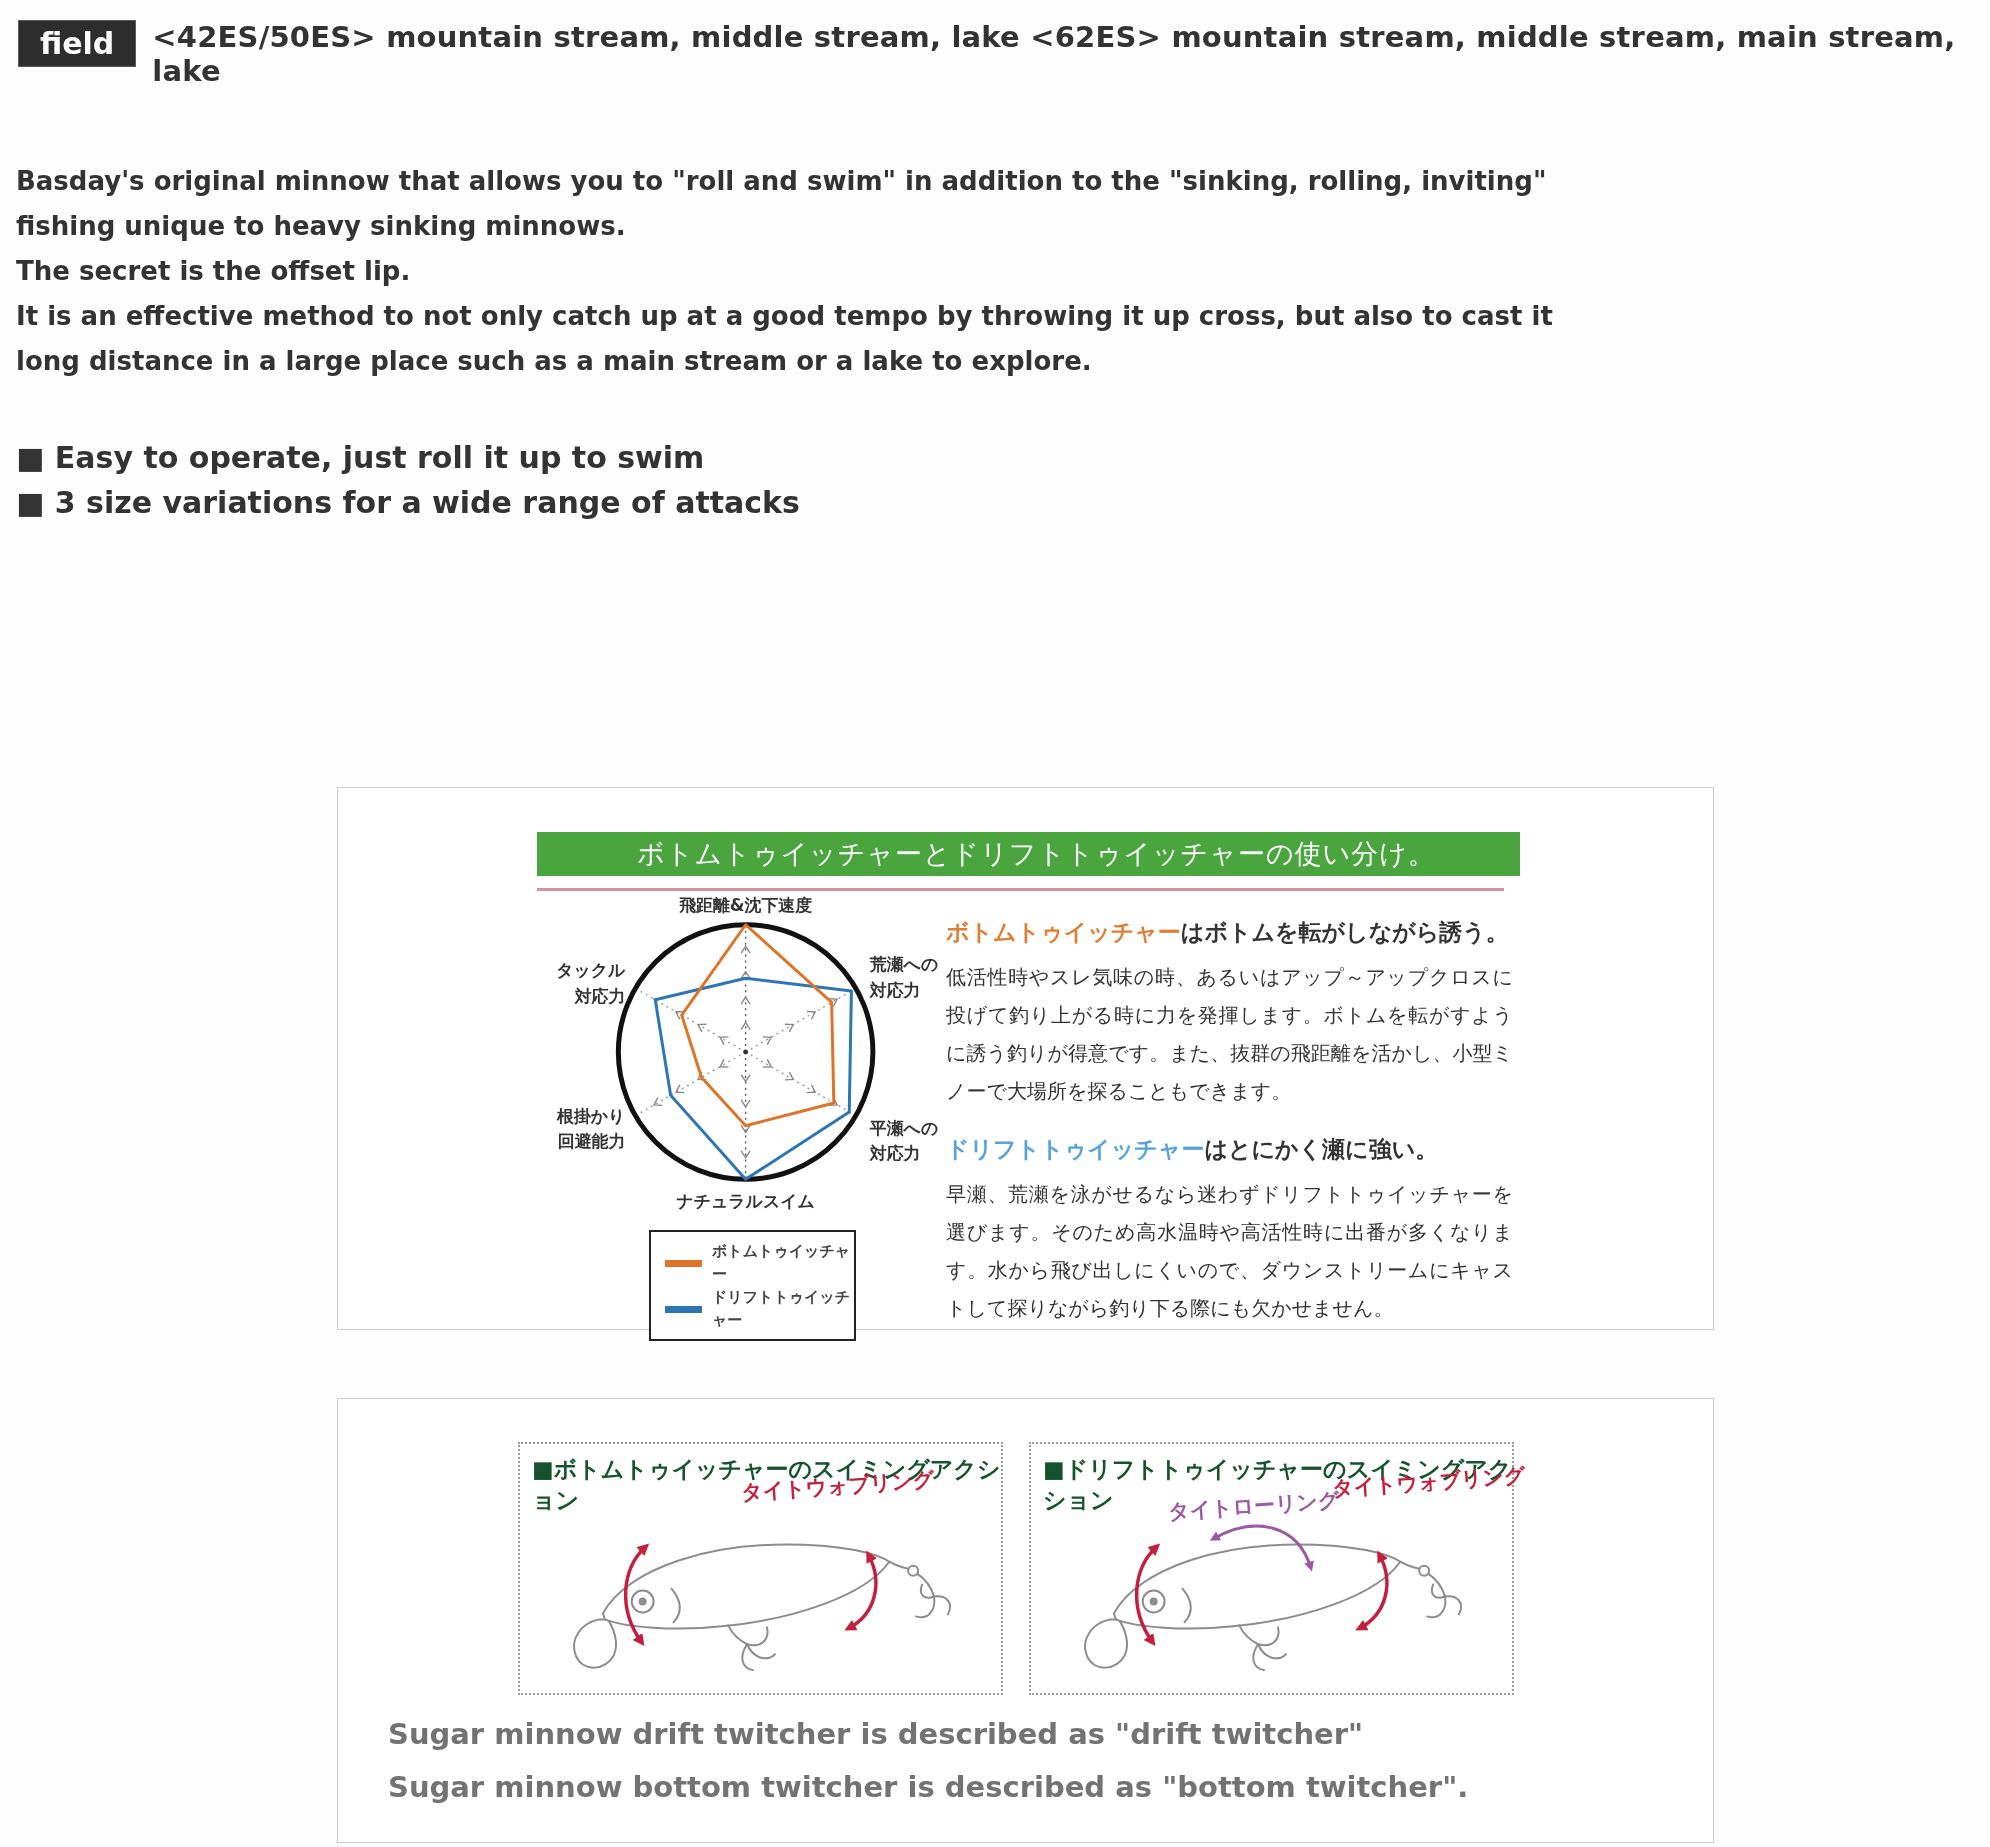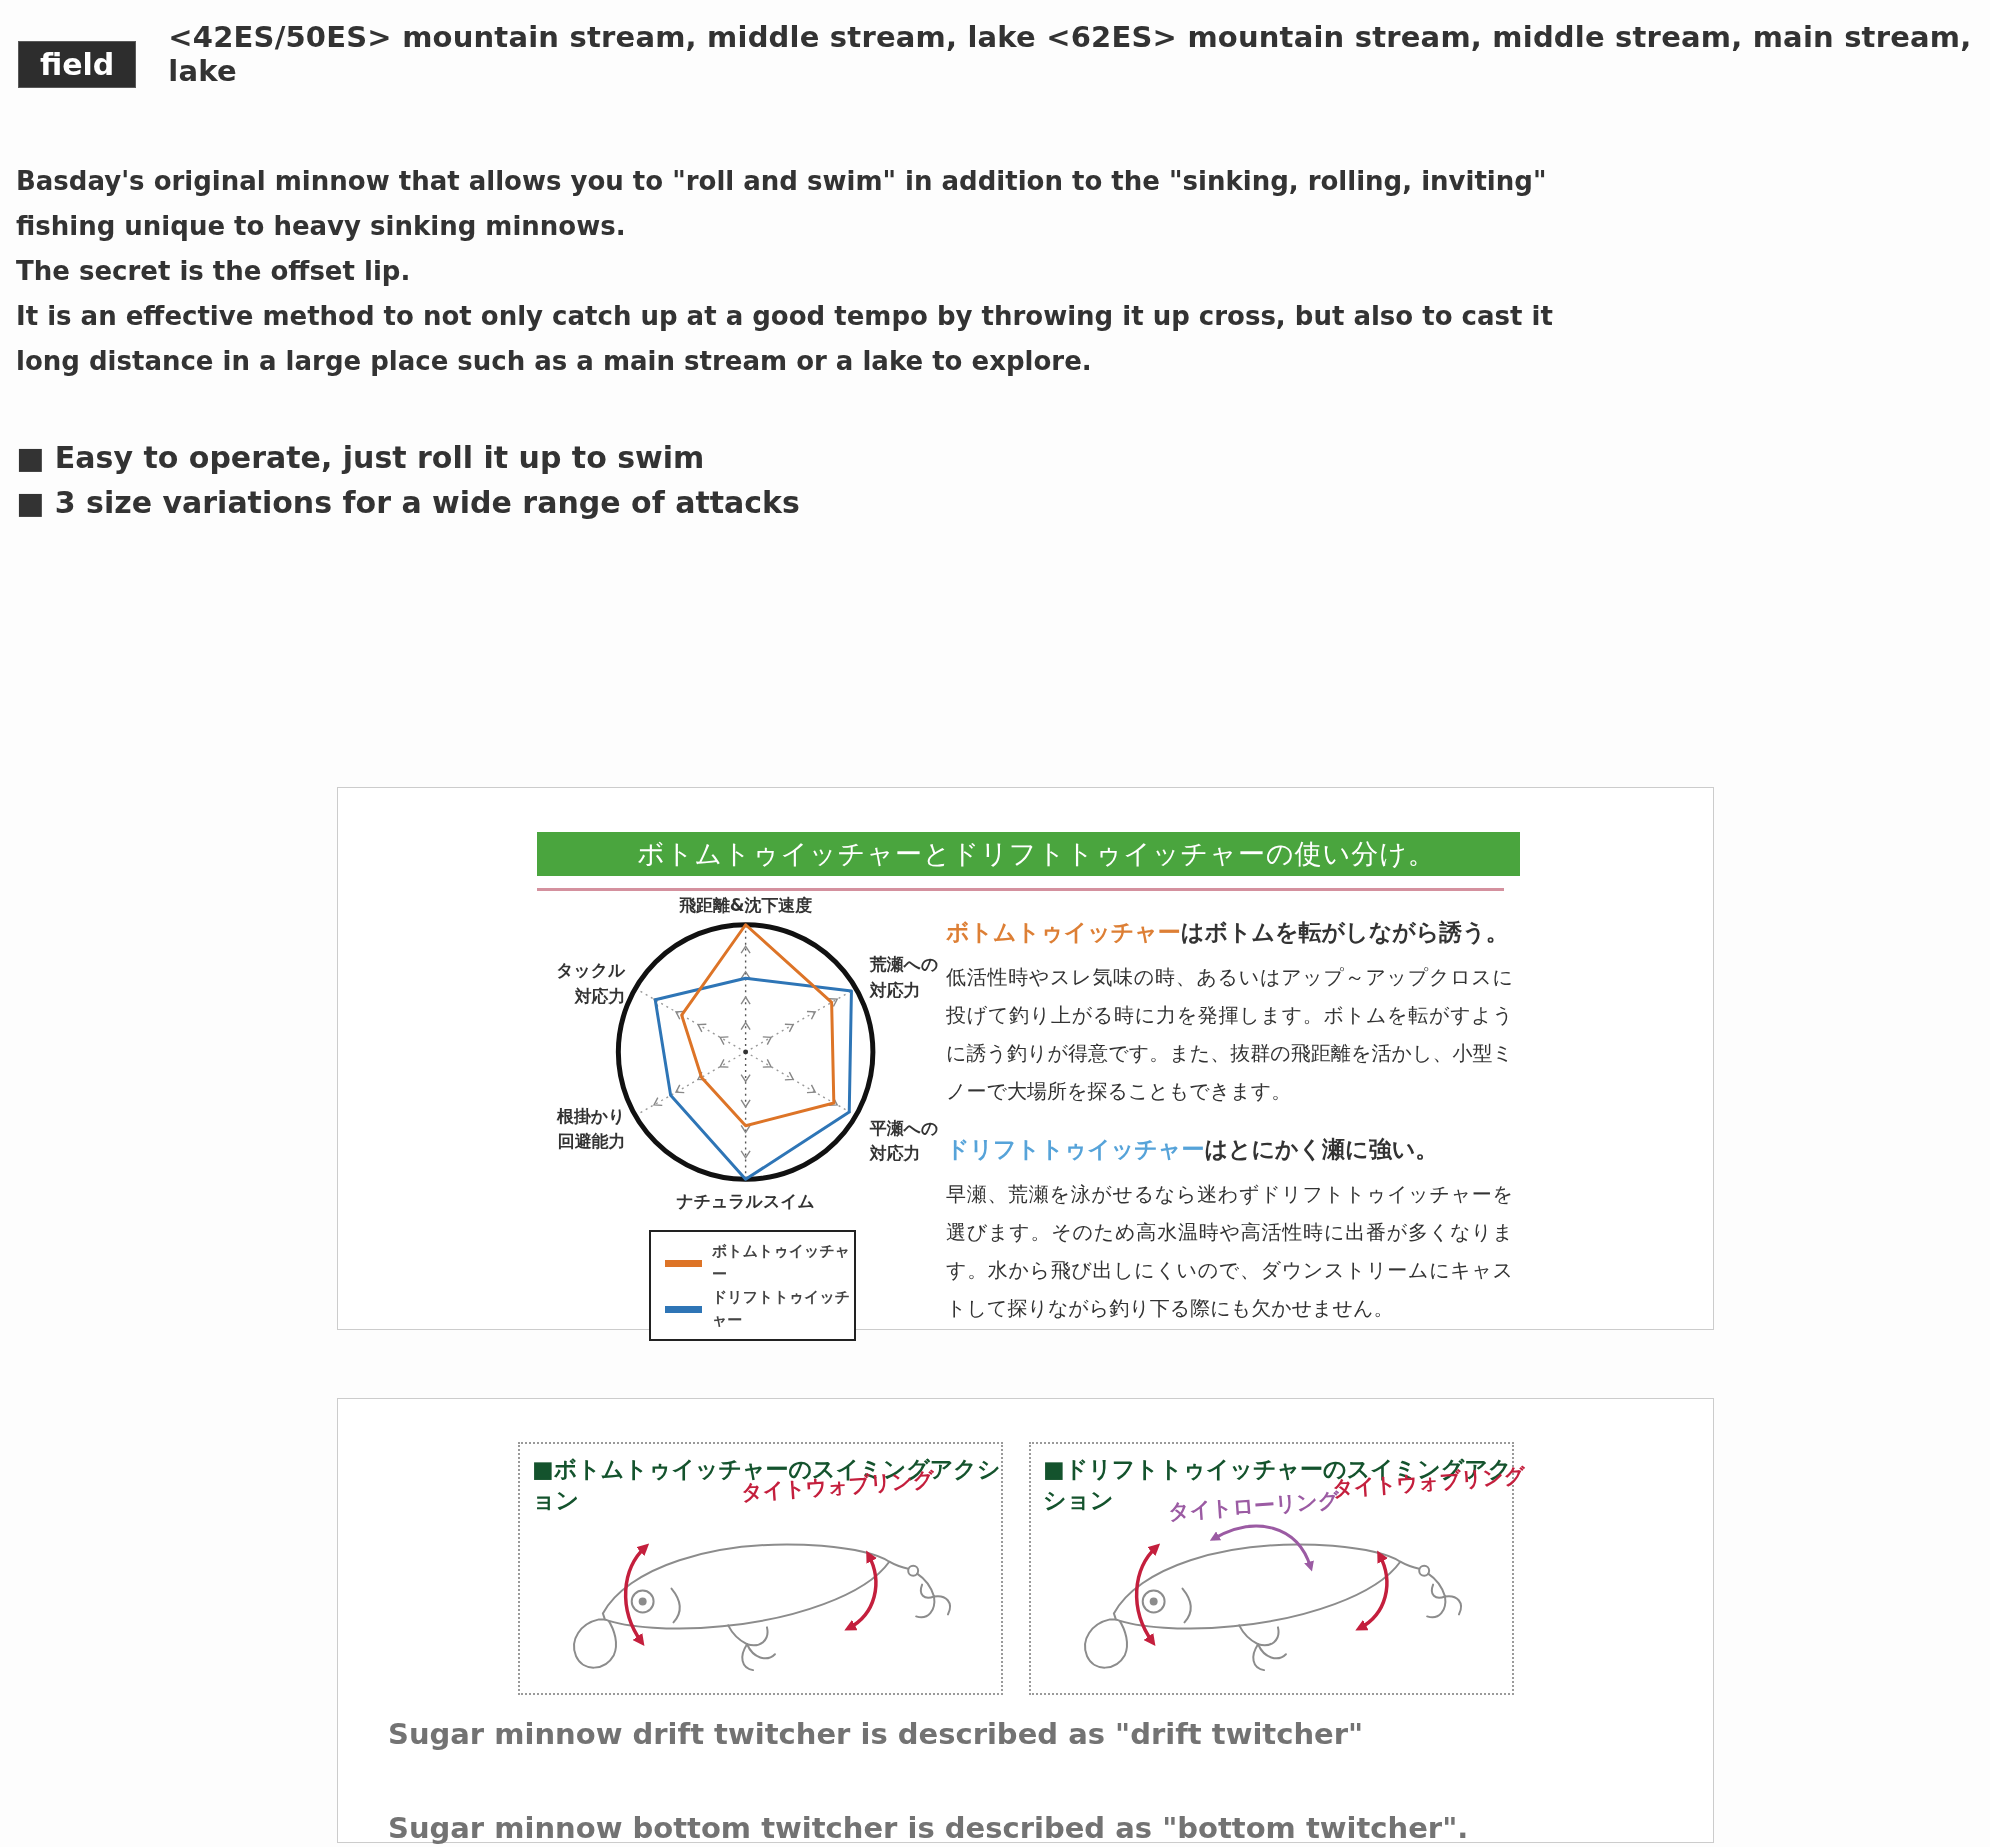--- a/index.html
+++ b/index.html
@@ -1,20 +1,20 @@
 <!DOCTYPE html>
 <html><head>
 <meta charset="utf-8">
 <style>
   html,body{margin:0;padding:0;background:#fff;}
   .page{position:relative;width:1990px;height:1848px;background:#fdfdfd;
         font-family:"DejaVu Sans","Liberation Sans",sans-serif;color:#333;overflow:hidden;}
 
   
-  .field-row{position:absolute;left:18px;top:20px;display:flex;align-items:flex-end;gap:32px;}
+  .field-row{position:absolute;left:18px;top:20px;display:flex;align-items:flex-start;gap:16px;}
   .field-badge{color:#fff;font-size:30px;font-weight:700;padding:5px 21px;border:1px solid #595959;}
   .field-text{font-size:29px;font-weight:700;letter-spacing:0.2px;}
 
   .headline{position:absolute;left:16px;top:84px;margin:0;font-size:47px;font-weight:700;letter-spacing:0.5px;}
 
   .intro{position:absolute;left:16px;top:159px;width:1552px;}
   .intro p{margin:0;font-size:26px;font-weight:700;line-height:45px;}
 
   .features{position:absolute;left:16px;top:435px;}
   .features div{font-size:30px;font-weight:700;line-height:45px;}
@@ -42,21 +42,21 @@
   .action-box.right{left:691px;}
   .action-title{margin:10px 0 0 12px;font-size:23px;font-weight:700;color:#14532d;}
   .action-label{position:absolute;font-size:21px;font-weight:700;transform:rotate(-4deg);white-space:nowrap;}
   #al-l0{left:221px;top:28px;}
   #al-r0{left:137px;top:48px;}
   #al-r1{left:301px;top:24px;}
   .lure{position:absolute;left:5px;top:66px;width:472px;height:181px;}
 
   .caption{position:absolute;left:50px;margin:0;font-size:29px;font-weight:700;color:#737373;}
   .caption.c1{top:318px;}
-  .caption.c2{top:371px;margin-top:41px;}
+  .caption.c2{top:371px;}
 </style>
 </head>
 <body>
 
 <div class="page">
 
   <div class="field-row">
     <span class="field-badge" id="field-badge" style="background: rgb(45, 45, 45);">field</span>
     <span class="field-text">&lt;42ES/50ES&gt; mountain stream, middle stream, lake &lt;62ES&gt; mountain stream, middle stream, main stream, lake</span>
   </div>

